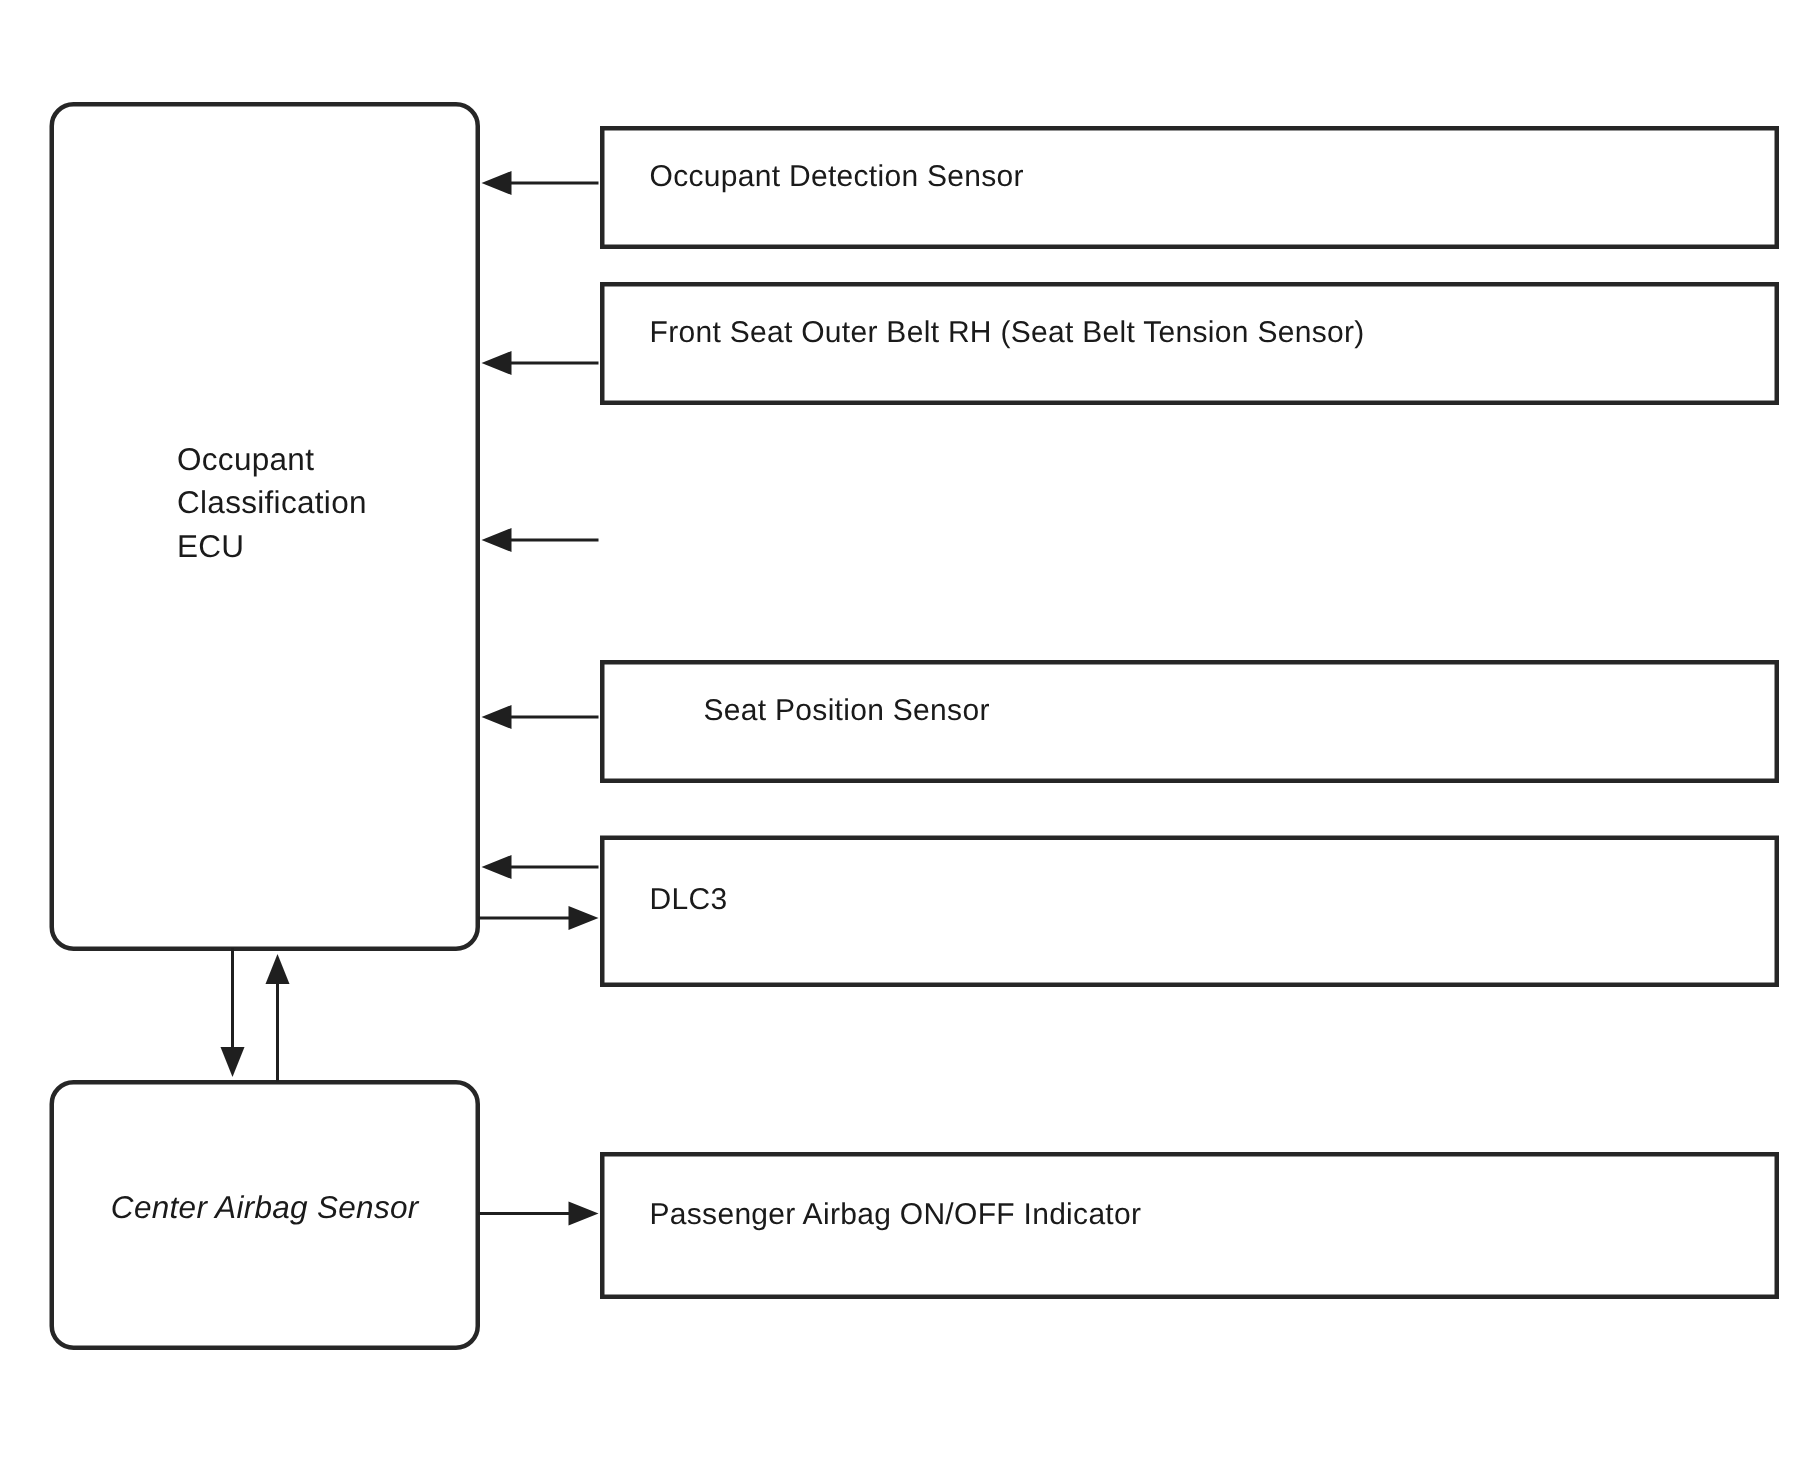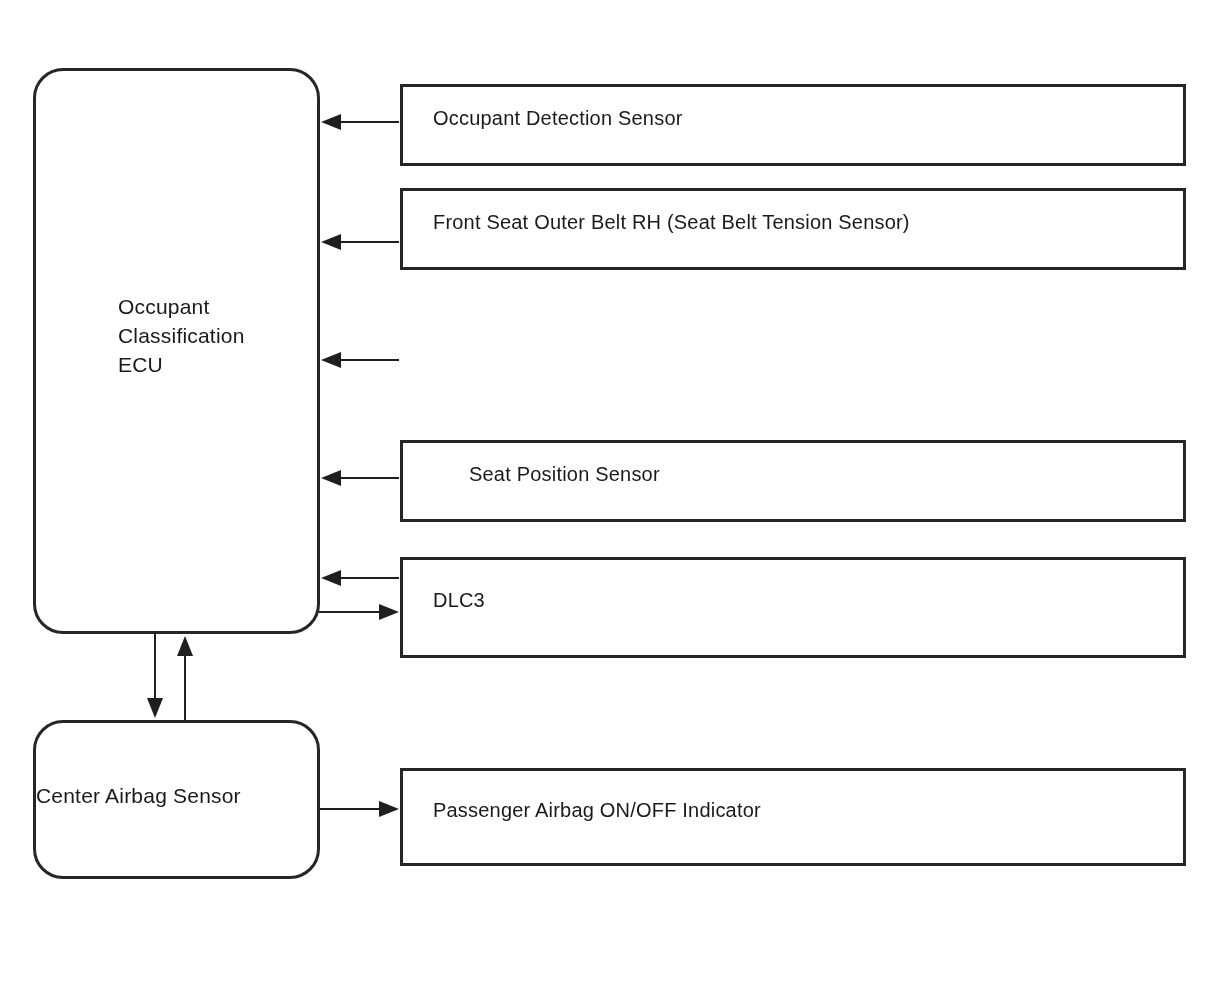--- a/index.html
+++ b/index.html
@@ -20,40 +20,42 @@
     position: absolute;
     box-sizing: border-box;
     border: 3px solid #262626;
     background: #ffffff;
     display: flex;
     align-items: center;
     font-size: 20px;
     letter-spacing: 0.2px;
   }
   .rounded {
-    border-radius: 30px;
+    border-radius: 16px;
   }
   .rect-label {
     padding-left: 30px;
     transform: translateY(-7px);
   }
   #ecu-box {
     left: 33px; top: 68px;
     width: 287px; height: 566px;
   }
   #ecu-box .ecu-label {
     position: absolute;
     left: 82px; top: 221px;
     white-space: pre-line;
     line-height: 29px;
     font-size: 21px;
   }
   #center-airbag-box {
     left: 33px; top: 720px;
-    width: 287px; height: 159px;
+    width: 287px; height: 180px;
+    justify-content: center;
+    font-style: italic;
   }
   #center-airbag-box .center-label {
     transform: translateY(-4px);
     font-size: 21px;
   }
   .rbox { left: 400px; width: 786px; }
   #rbox-0 { top: 84px;  height: 82px; }
   #rbox-1 { top: 188px; height: 82px; }
   #rbox-2 { top: 322px; height: 83px; }
   #rbox-3 { top: 440px; height: 82px; padding-left: 36px; }

